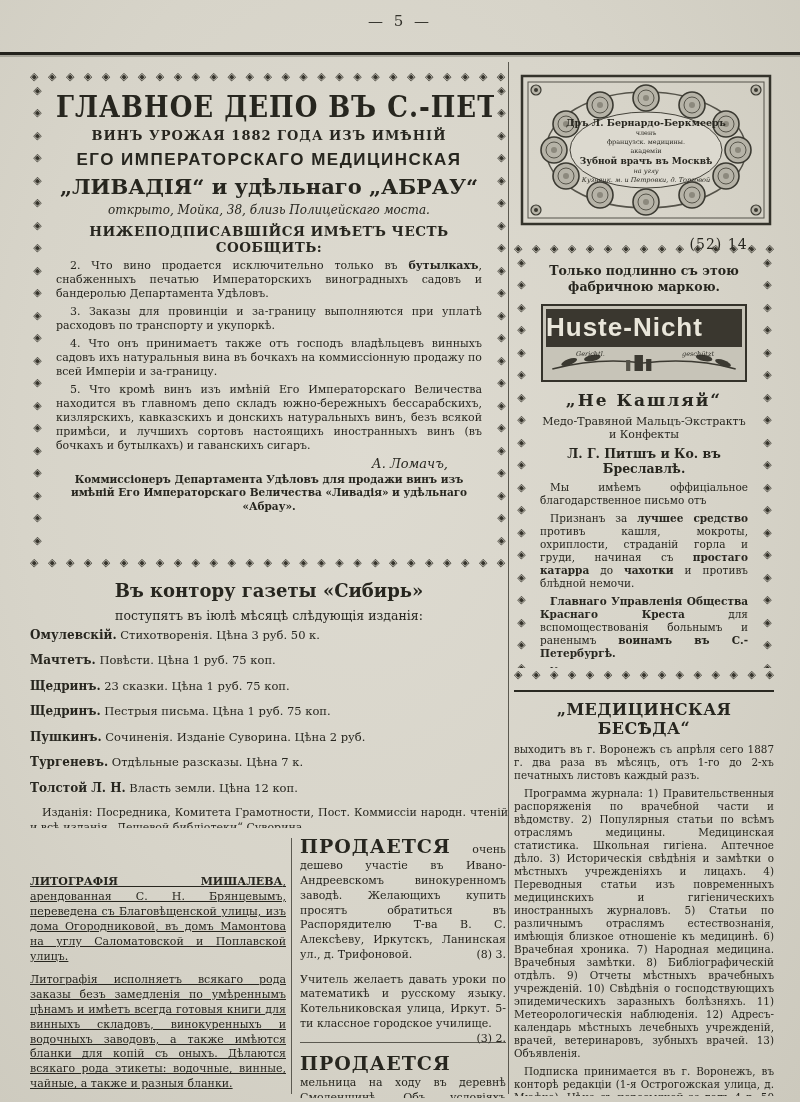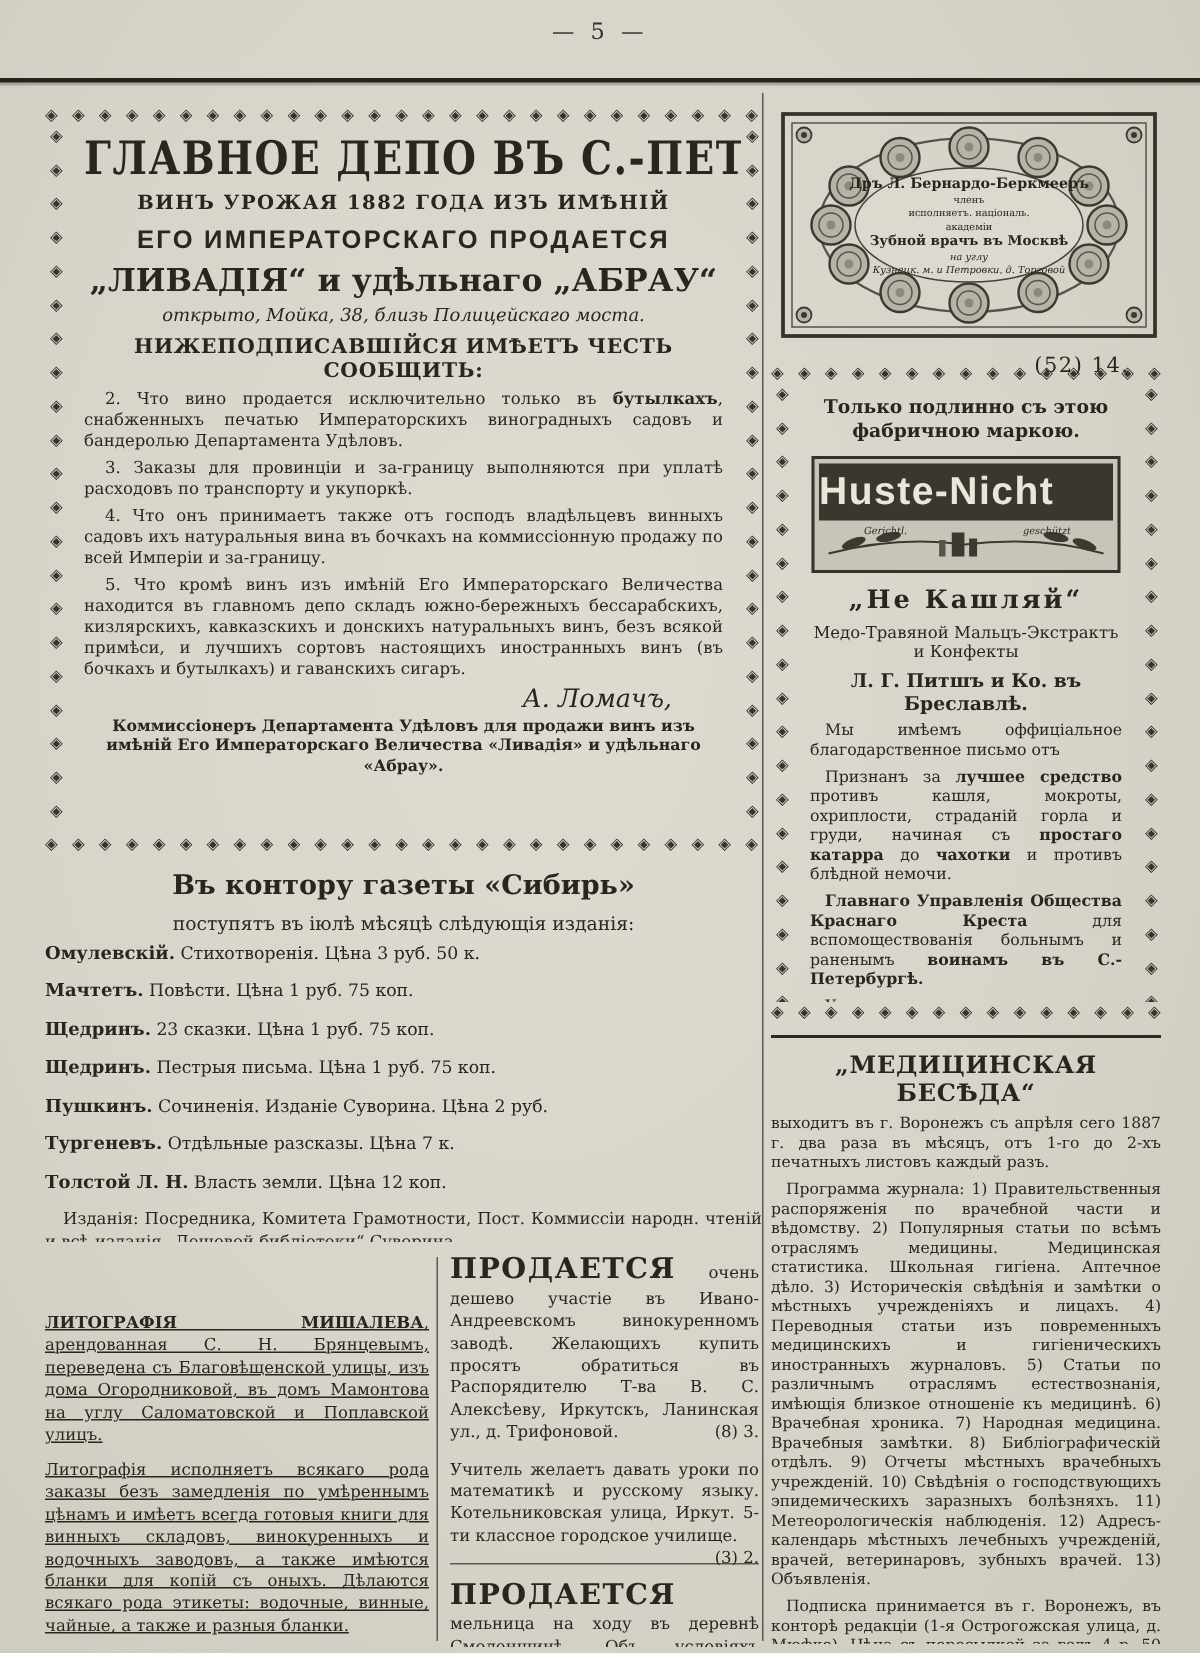--- a/index.html
+++ b/index.html
@@ -25,21 +25,21 @@
 
   
   .wine{position:absolute;left:30px;top:70px;width:478px;height:500px;}
   .wine-title{text-align:center;font-weight:bold;font-size:26px;letter-spacing:1px;transform:scaleY(1.18);transform-origin:top;white-space:nowrap;}
   .wine-sub{text-align:center;font-weight:bold;font-size:13px;letter-spacing:1px;margin-top:9px;}
   .wine-majesty{text-align:center;font-weight:bold;font-size:17px;letter-spacing:1.5px;font-family:"Liberation Sans",sans-serif;margin-top:7px;}
   .wine-estates{text-align:center;font-weight:bold;font-size:21px;margin-top:4px;white-space:nowrap;}
   .wine-address{text-align:center;font-style:italic;font-size:12px;margin-top:4px;}
   .wine-heading{text-align:center;font-weight:bold;font-size:13.5px;letter-spacing:.5px;margin-top:6px;}
   .wine-item{font-size:11px;line-height:1.27;text-align:justify;text-indent:14px;margin:4px 0 0 0;}
-  .wine-sign{text-align:right;font-style:italic;font-size:17px;margin-top:3px;padding-right:34px;}
+  .wine-sign{text-align:right;font-style:italic;font-size:13px;margin-top:3px;padding-right:34px;}
   .wine-comm{font-weight:bold;font-size:10.5px;line-height:1.3;text-align:center;margin-top:2px;}
 
   
   .sibir{position:absolute;left:30px;top:580px;width:478px;height:248px;overflow:hidden;}
   .sibir-header{text-align:center;font-weight:bold;font-size:18px;}
   .sibir-sub{text-align:center;font-size:12.5px;margin-top:7px;}
   .book-line{font-size:11.5px;margin-top:4.5px;}
   .book-line b{font-size:12px;}
   .sibir-note{font-size:11px;line-height:1.32;text-align:justify;text-indent:12px;margin-top:6px;}
 
@@ -97,21 +97,21 @@
 
   <div class="wine">
     <div class="ornate">
       <div class="orn-h orn-top">◈ ◈ ◈ ◈ ◈ ◈ ◈ ◈ ◈ ◈ ◈ ◈ ◈ ◈ ◈ ◈ ◈ ◈ ◈ ◈ ◈ ◈ ◈ ◈ ◈ ◈ ◈ ◈ ◈ ◈ ◈ ◈ ◈ ◈ ◈ ◈ ◈ ◈ ◈ ◈ ◈ ◈ ◈ ◈ ◈ ◈ ◈ ◈ ◈ ◈ ◈ ◈ ◈ ◈ ◈ ◈ ◈ ◈ ◈ ◈</div>
       <div class="orn-h orn-bottom">◈ ◈ ◈ ◈ ◈ ◈ ◈ ◈ ◈ ◈ ◈ ◈ ◈ ◈ ◈ ◈ ◈ ◈ ◈ ◈ ◈ ◈ ◈ ◈ ◈ ◈ ◈ ◈ ◈ ◈ ◈ ◈ ◈ ◈ ◈ ◈ ◈ ◈ ◈ ◈ ◈ ◈ ◈ ◈ ◈ ◈ ◈ ◈ ◈ ◈ ◈ ◈ ◈ ◈ ◈ ◈ ◈ ◈ ◈ ◈</div>
       <div class="orn-v orn-left">◈ ◈ ◈ ◈ ◈ ◈ ◈ ◈ ◈ ◈ ◈ ◈ ◈ ◈ ◈ ◈ ◈ ◈ ◈ ◈ ◈ ◈ ◈ ◈ ◈ ◈ ◈ ◈ ◈ ◈ ◈ ◈ ◈ ◈ ◈ ◈ ◈ ◈ ◈ ◈ ◈ ◈ ◈ ◈ ◈ ◈ ◈ ◈ ◈ ◈ ◈ ◈ ◈ ◈ ◈ ◈ ◈ ◈ ◈ ◈</div>
       <div class="orn-v orn-right">◈ ◈ ◈ ◈ ◈ ◈ ◈ ◈ ◈ ◈ ◈ ◈ ◈ ◈ ◈ ◈ ◈ ◈ ◈ ◈ ◈ ◈ ◈ ◈ ◈ ◈ ◈ ◈ ◈ ◈ ◈ ◈ ◈ ◈ ◈ ◈ ◈ ◈ ◈ ◈ ◈ ◈ ◈ ◈ ◈ ◈ ◈ ◈ ◈ ◈ ◈ ◈ ◈ ◈ ◈ ◈ ◈ ◈ ◈ ◈</div>
       <div class="ornate-content">
         <div class="wine-title">ГЛАВНОЕ ДЕПО ВЪ С.-ПЕТЕРБУРГѢ</div>
         <div class="wine-sub">ВИНЪ УРОЖАЯ 1882 ГОДА ИЗЪ ИМѢНІЙ</div>
-        <div class="wine-majesty">ЕГО ИМПЕРАТОРСКАГО ПРОДАЕТСЯ</div>
+        <div class="wine-majesty">ЕГО ИМПЕРАТОРСКАГО МЕДИЦИНСКАЯ</div>
         <div class="wine-estates">„ЛИВАДІЯ“ и удѣльнаго „АБРАУ“</div>
         <div class="wine-address">открыто, Мойка, 38, близь Полицейскаго моста.</div>
         <div class="wine-heading">НИЖЕПОДПИСАВШІЙСЯ ИМѢЕТЪ ЧЕСТЬ СООБЩИТЬ:</div>
         <p class="wine-item"><span>2. Что вино продается исключительно только въ </span><b>бутылкахъ</b><span>, снабженныхъ печатью Императорскихъ виноградныхъ садовъ и бандеролью Департамента Удѣловъ.</span></p>
         <p class="wine-item"><span>3. Заказы для провинціи и за-границу выполняются при уплатѣ расходовъ по транспорту и укупоркѣ.</span></p>
         <p class="wine-item"><span>4. Что онъ принимаетъ также отъ господъ владѣльцевъ винныхъ садовъ ихъ натуральныя вина въ бочкахъ на коммиссіонную продажу по всей Имперіи и за-границу.</span></p>
         <p class="wine-item"><span>5. Что кромѣ винъ изъ имѣній Его Императорскаго Величества находится въ главномъ депо складъ южно-бережныхъ бессарабскихъ, кизлярскихъ, кавказскихъ и донскихъ натуральныхъ винъ, безъ всякой примѣси, и лучшихъ сортовъ настоящихъ иностранныхъ винъ (въ бочкахъ и бутылкахъ) и гаванскихъ сигаръ.</span></p>
         <div class="wine-sign">А. Ломачъ,</div>
         <div class="wine-comm">Коммиссіонеръ Департамента Удѣловъ для продажи винъ изъ имѣній Его Императорскаго Величества «Ливадія» и удѣльнаго «Абрау».</div>
 
@@ -187,21 +187,21 @@
         <use href="#medal" x="172" y="31"></use>
           <use href="#medal" x="206" y="50"></use>
         <use href="#rosette" x="16" y="16"></use>
           <use href="#rosette" x="236" y="16"></use>
         <use href="#rosette" x="16" y="136"></use>
           <use href="#rosette" x="236" y="136"></use>
       </svg>
       <div class="dental-text">
         <div class="d-name">Дръ Л. Бернардо-Беркмееръ</div>
         <div class="d-small">членъ</div>
-        <div class="d-small">исполняетъ. національ.</div>
+        <div class="d-small">французск. медицины.</div>
         <div class="d-small">академіи</div>
         <div class="d-bold">Зубной врачъ въ Москвѣ</div>
         <div class="d-it">на углу</div>
         <div class="d-it">Кузнецк. м. и Петровки, д. Торговой</div>
       </div>
     </div>
     <div class="dental-issue">(52) 14.</div>
   </div>
 
   <div class="huste">

